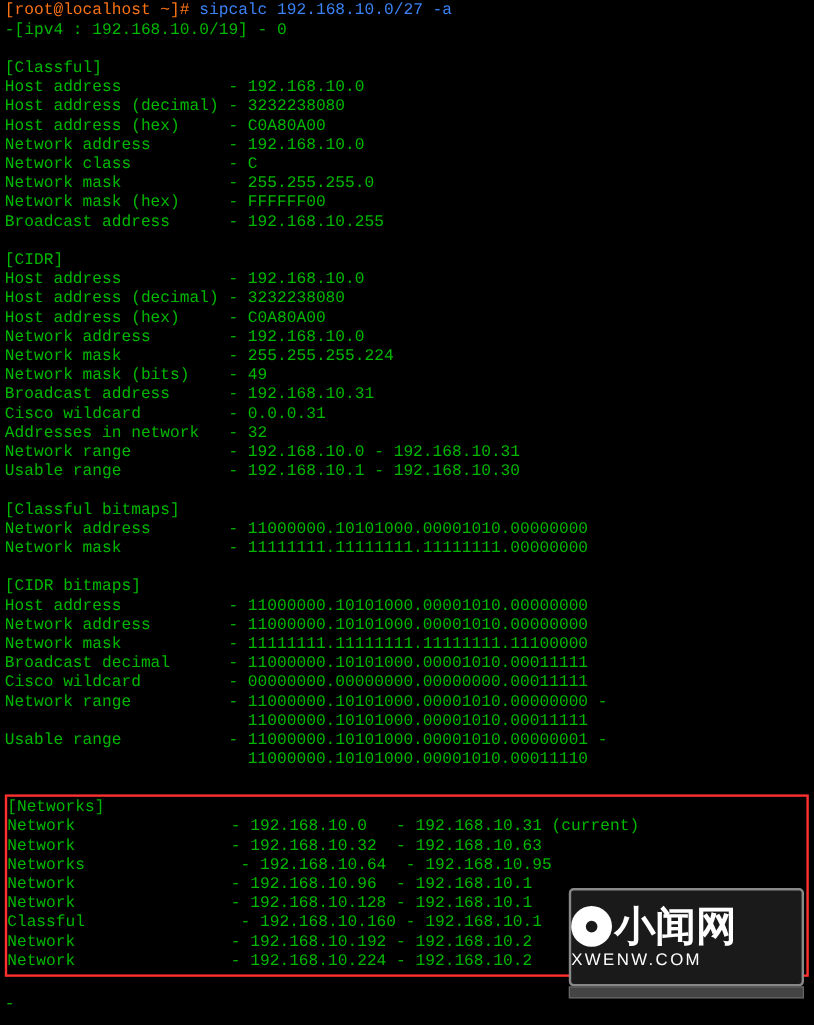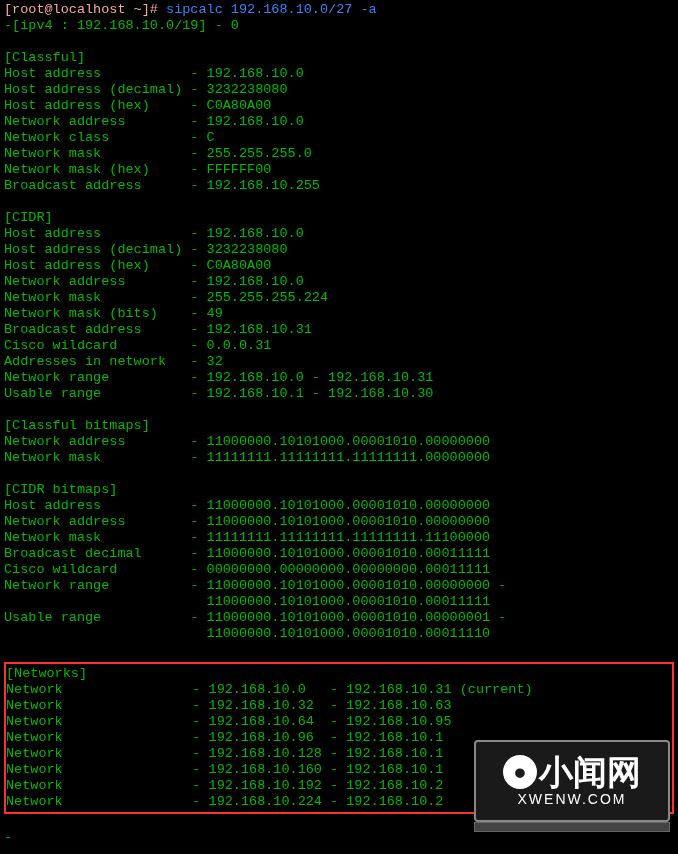--- a/index.html
+++ b/index.html
@@ -8,40 +8,40 @@
   color: #00b800;
   font-family: "Courier New", monospace;
   font-size: 13.5px;
   line-height: 16px;
   width: 678px;
   height: 854px;
   padding: 2px 4px;
   overflow: hidden;
 }
 .line { white-space: pre; }
-.cyan { color: #fca5a5; }
+.cyan { color: #f97316; }
 .grey { color: #3b82f6; }
 .red-box {
   border: 2px solid #ff3030;
   padding: 2px 0;
   margin-top: 4px;
   font-family: Liberation Mono, monospace;
 }
 .wm {
   position: absolute;
   right: 8px;
   bottom: 32px;
   width: 196px;
   height: 82px;
   background: #1a1a1a;
   border: 2px solid #888;
   border-radius: 4px;
   display: flex;
   flex-direction: column;
-  align-items: center;
+  align-items: flex-start;
   justify-content: center;
 }
 .wm-main {
   color: #fff;
   font-family: Arial, sans-serif;
   font-size: 34px;
   font-weight: bold;
   display: flex;
   align-items: center;
   gap: 2px;
@@ -120,24 +120,24 @@
     <div class="line">Cisco wildcard         - 00000000.00000000.00000000.00011111</div>
     <div class="line">Network range          - 11000000.10101000.00001010.00000000 -</div>
     <div class="line">                         11000000.10101000.00001010.00011111</div>
     <div class="line">Usable range           - 11000000.10101000.00001010.00000001 -</div>
     <div class="line">                         11000000.10101000.00001010.00011110</div>
     <div class="line"> </div>
     <div class="red-box">
       <div class="line">[Networks]</div>
       <div class="line">Network                - 192.168.10.0   - 192.168.10.31 (current)</div>
       <div class="line">Network                - 192.168.10.32  - 192.168.10.63</div>
-      <div class="line">Network                - 192.168.10.64  - 192.168.10.95</div>
+      <div class="line">Networks                - 192.168.10.64  - 192.168.10.95</div>
       <div class="line">Network                - 192.168.10.96  - 192.168.10.1</div>
       <div class="line">Network                - 192.168.10.128 - 192.168.10.1</div>
-      <div class="line">Network                - 192.168.10.160 - 192.168.10.1</div>
+      <div class="line">Classful                - 192.168.10.160 - 192.168.10.1</div>
       <div class="line">Network                - 192.168.10.192 - 192.168.10.2</div>
       <div class="line">Network                - 192.168.10.224 - 192.168.10.2</div>
     </div>
     <div class="line"> </div>
     <div class="line">-</div>
   </div>
 
 <div class="wm">
   <div class="wm-main">
     <span class="wm-dot"></span>

